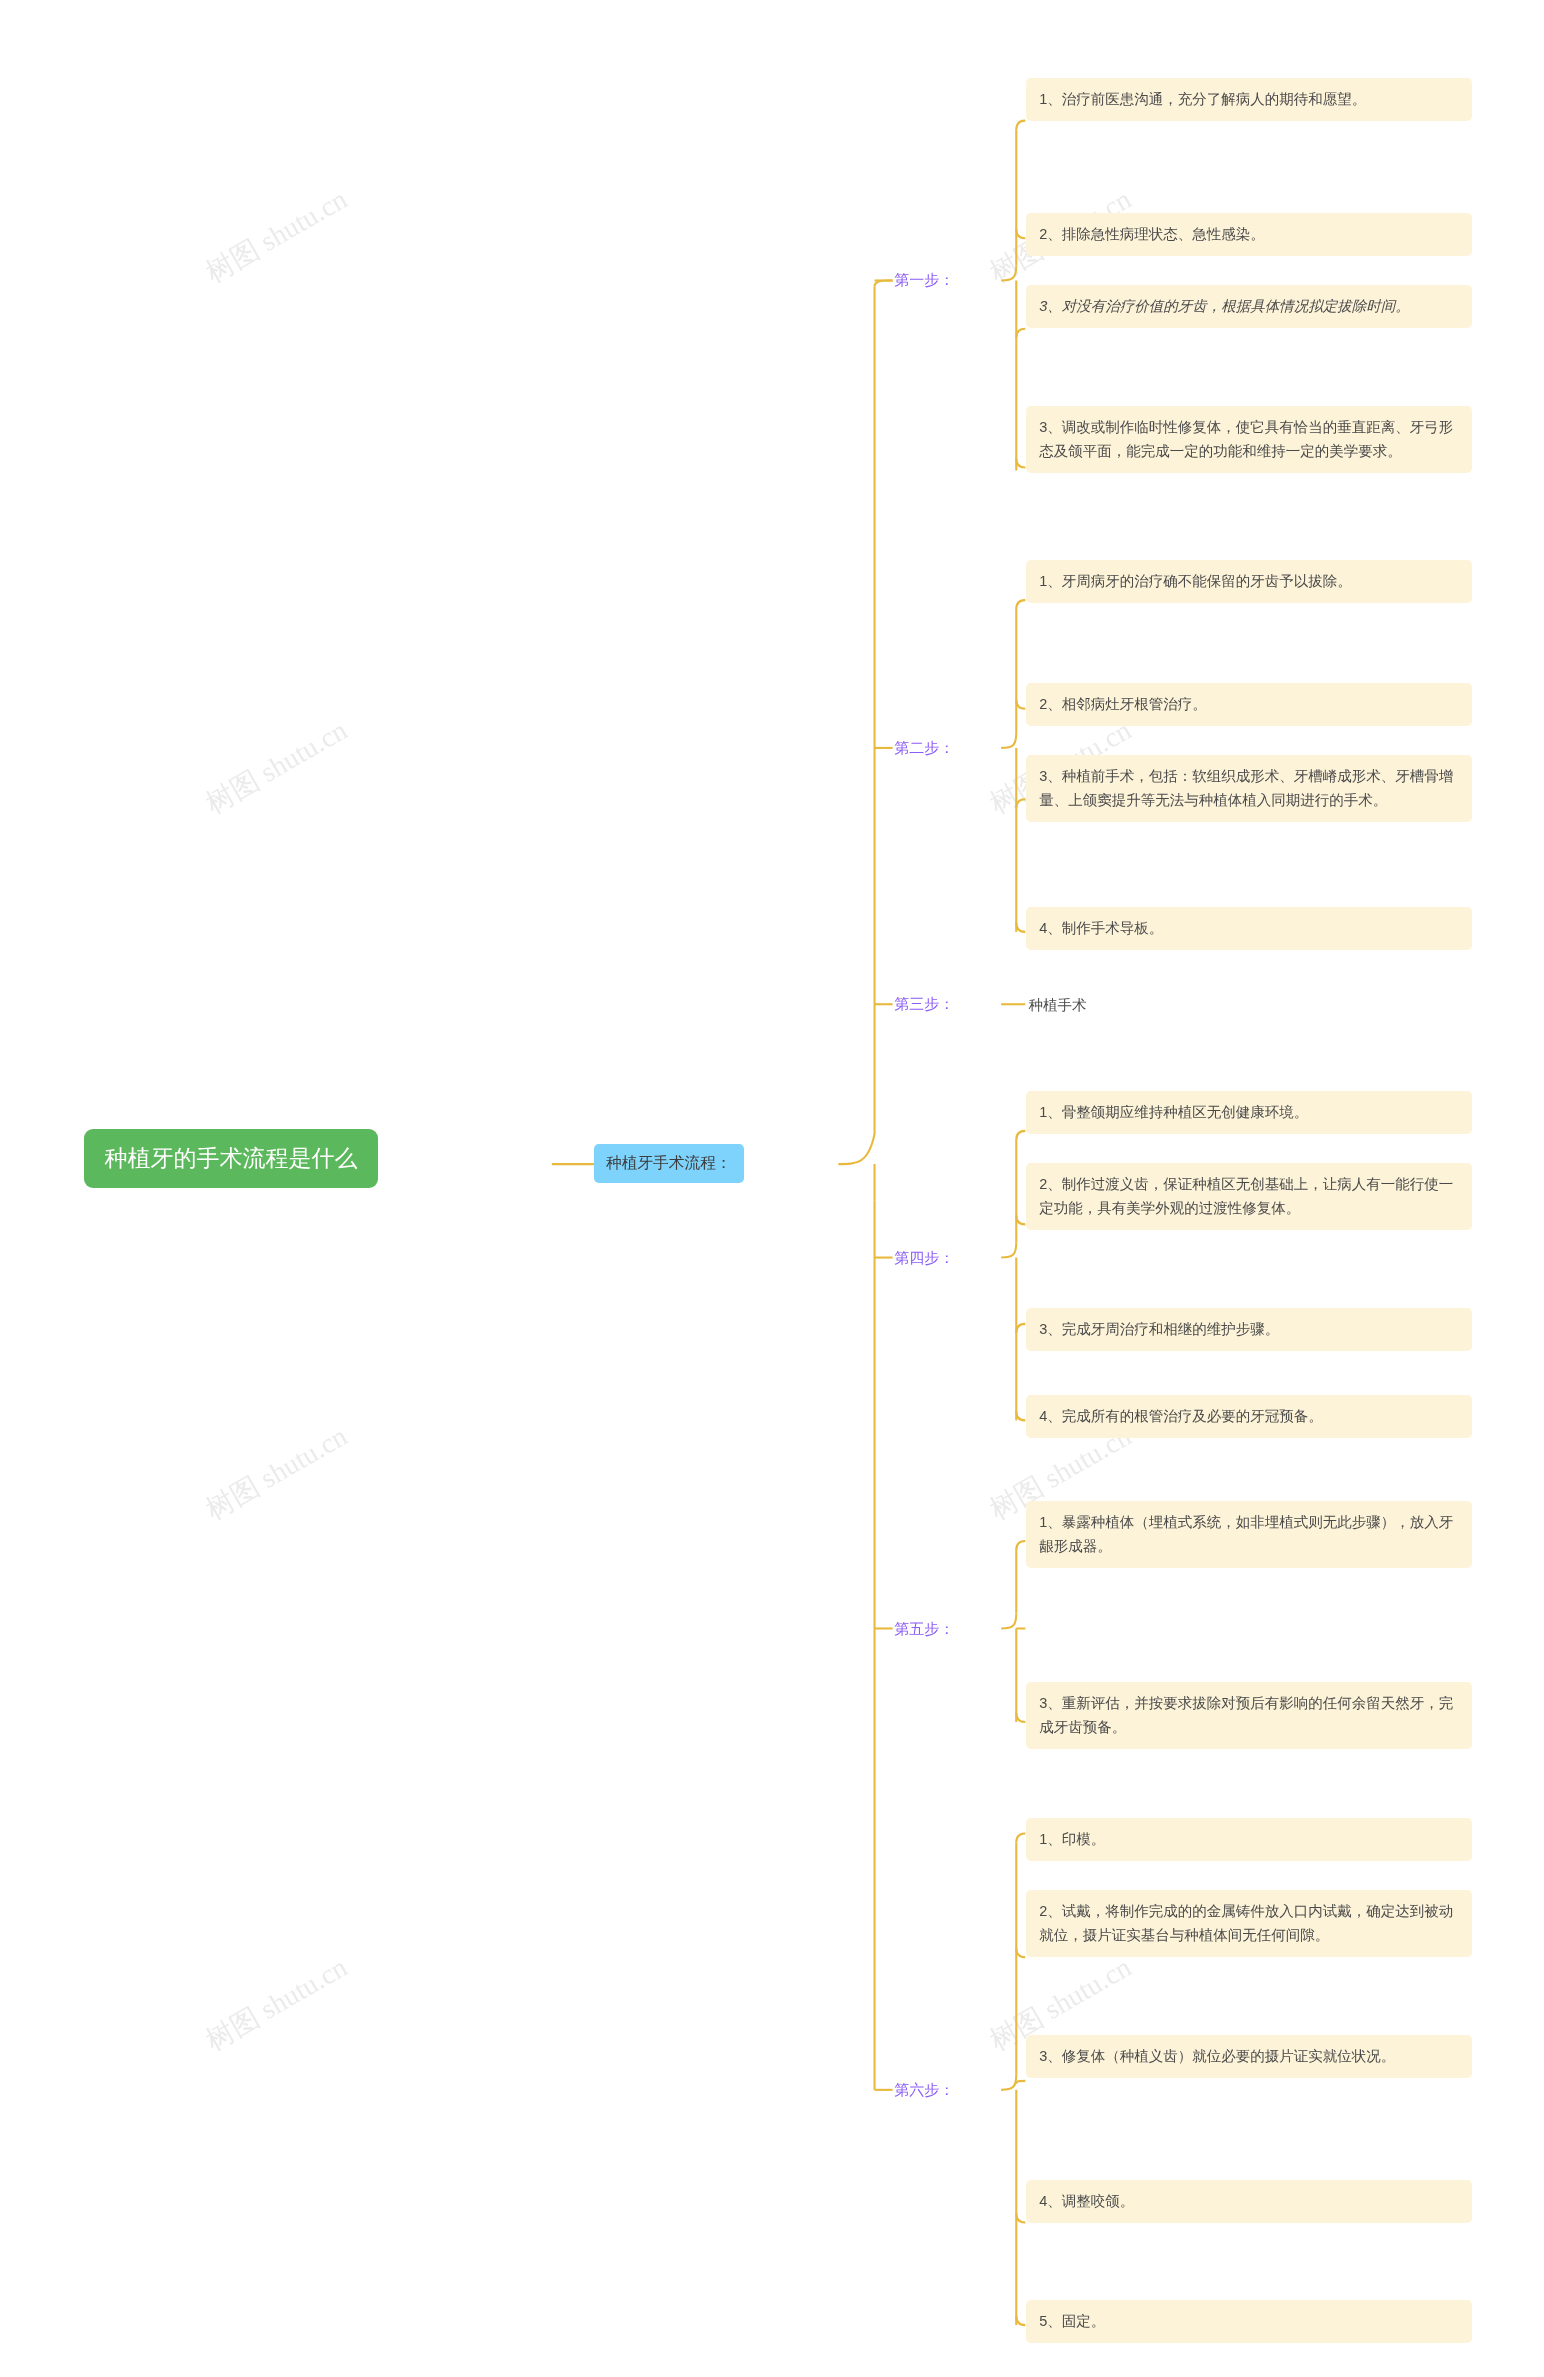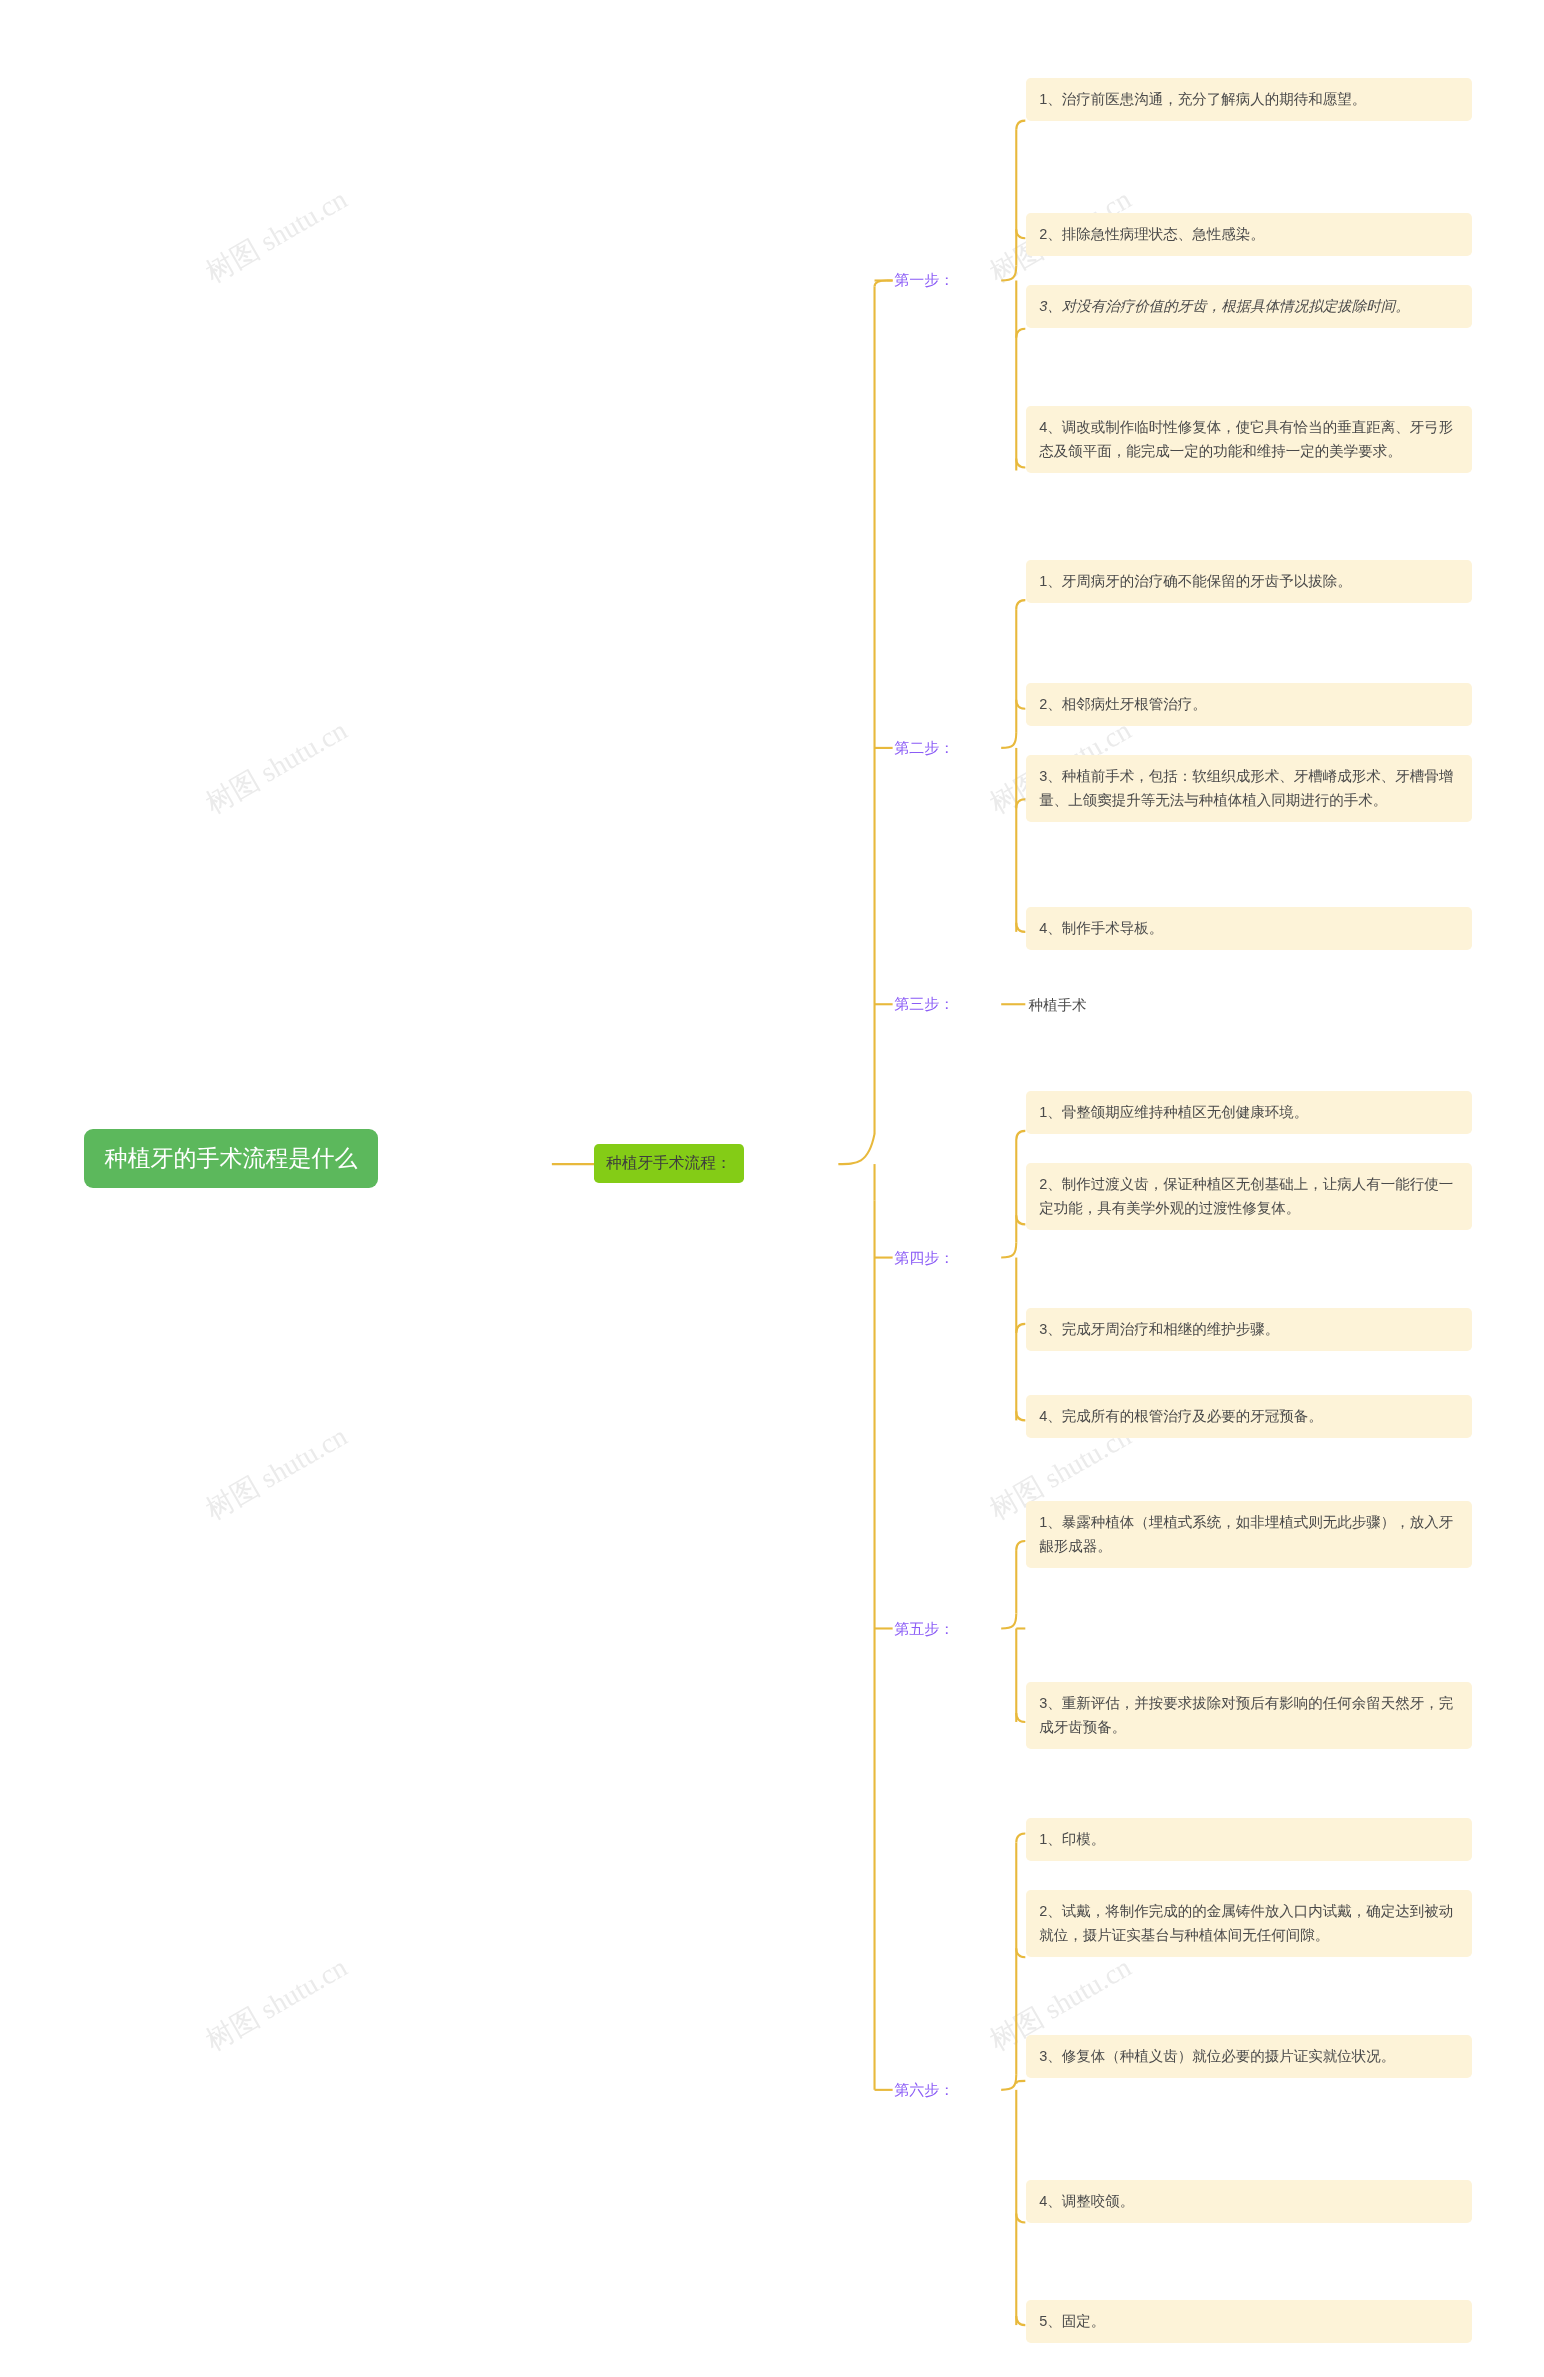--- a/index.html
+++ b/index.html
@@ -42,21 +42,21 @@
   .root {
     background: #5cb85c;
     color: #ffffff;
     border-radius: 9px;
     font-size: 23px;
     padding: 13.3px 20.5px;
     line-height: 1.4;
     white-space: nowrap;
   }
   .branch {
-    background: #84cc16;
+    background: #7dd3fc;
     color: #3d3d3d;
     border-radius: 4.8px;
     font-size: 15.7px;
     padding: 8.4px 12px;
     line-height: 1.4;
     white-space: nowrap;
   }
   .step {
     color: #8b5cf6;
     font-size: 15px;
@@ -176,21 +176,21 @@
   <div class="node leaf" style="left:1026px; top:78px; width:446px;">
     <span>1、治疗前医患沟通，充分了解病人的期待和愿望。</span>
   </div>
   <div class="node leaf" style="left:1026px; top:213px; width:446px;">
     <span>2、排除急性病理状态、急性感染。</span>
   </div>
   <div class="node leaf" style="left:1026px; top:285px; width:446px;font-style:italic;">
     <span>3、对没有治疗价值的牙齿，根据具体情况拟定拔除时间。</span>
   </div>
   <div class="node leaf" style="left:1026px; top:406px; width:446px;">
-    <span>4、调改或制作临时性修复体，使它具有恰当的垂直距离、牙弓形态及颌平面，能完成一定的功能和维持一定的美学要求。</span>
+    <span>3、调改或制作临时性修复体，使它具有恰当的垂直距离、牙弓形态及颌平面，能完成一定的功能和维持一定的美学要求。</span>
   </div>
 
   <div class="node step" style="left:893px; top:735px;">
     <span>第二步：</span>
   </div>
   <div class="node leaf" style="left:1026px; top:560px; width:446px;">
     <span>1、牙周病牙的治疗确不能保留的牙齿予以拔除。</span>
   </div>
   <div class="node leaf" style="left:1026px; top:683px; width:446px;">
     <span>2、相邻病灶牙根管治疗。</span>

